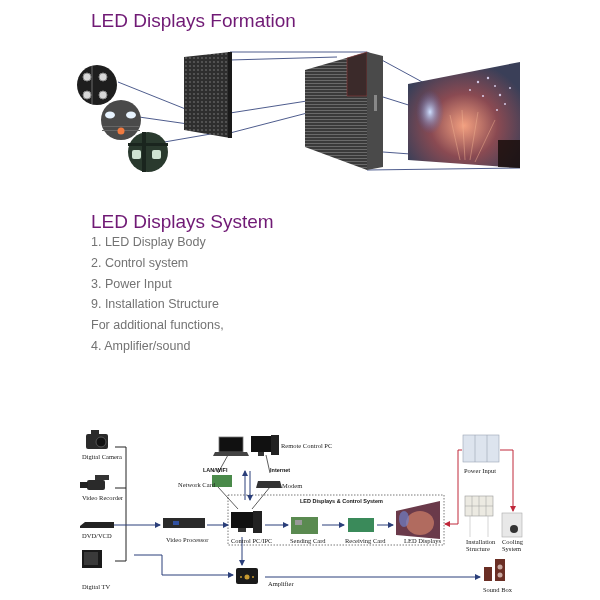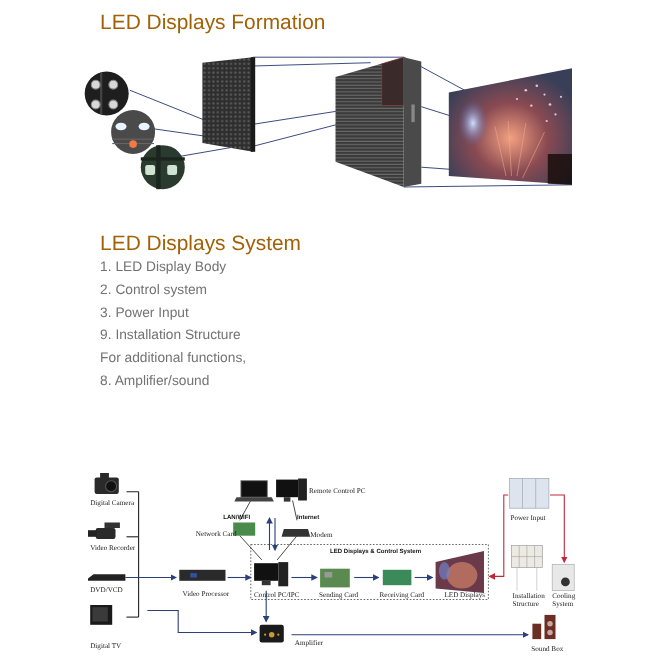--- a/index.html
+++ b/index.html
@@ -1,17 +1,17 @@
 <!DOCTYPE html>
 <html><head>
 <meta charset="utf-8">
 <style>
   html, body { margin:0; padding:0; background:#ffffff; }
   body { width:600px; height:600px; position:relative; overflow:hidden; font-family:"Liberation Sans", sans-serif; color:#1a1a1a; }
-  .title { position:absolute; left:91px; font-size:19px; font-weight:normal; color:#a16207; margin:0; white-space:nowrap; }
+  .title { position:absolute; left:91px; font-size:19px; font-weight:normal; color:#701a75; margin:0; white-space:nowrap; }
   #title1 { top:10px; }
   #title2 { top:200px;margin-top:11px; }
   .list { position:absolute; left:91px; top:232px; margin:0; padding:0; list-style:none; }
   .list li { font-size:12.5px; line-height:20.8px; color:#737373; white-space:nowrap; }
   svg text { font-family:"Liberation Serif", serif; }
   .lbl { font-size:6.5px; fill:#222; }
   .lblb { font-size:5.5px; fill:#111; font-weight:bold; font-family:"Liberation Sans", sans-serif; }
 </style>
 </head>
 <body>
@@ -114,21 +114,21 @@
 </svg>
 
 <h1 class="title" id="title2">LED Displays System</h1>
 
 <ul class="list">
   <li>1. LED Display Body</li>
   <li>2. Control system</li>
   <li>3. Power Input</li>
   <li>9. Installation Structure</li>
   <li>For additional functions,</li>
-  <li>8. Amplifier/sound</li>
+  <li>4. Amplifier/sound</li>
 </ul>
 
 <svg style="position:absolute;left:0;top:425px" width="600" height="175" viewBox="0 0 600 175">
   <defs>
     <marker id="arB" markerWidth="6" markerHeight="6" refX="5" refY="3" orient="auto">
       <path d="M0,0 L6,3 L0,6 z" fill="#2b3f7a"></path>
     </marker>
     <marker id="arR" markerWidth="6" markerHeight="6" refX="5" refY="3" orient="auto">
       <path d="M0,0 L6,3 L0,6 z" fill="#c0283a"></path>
     </marker>

